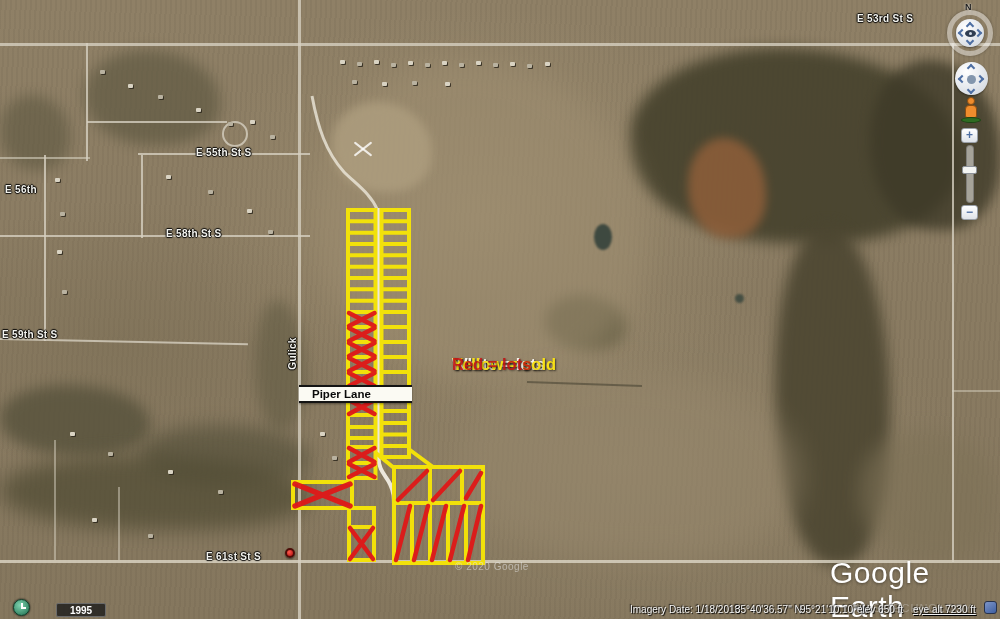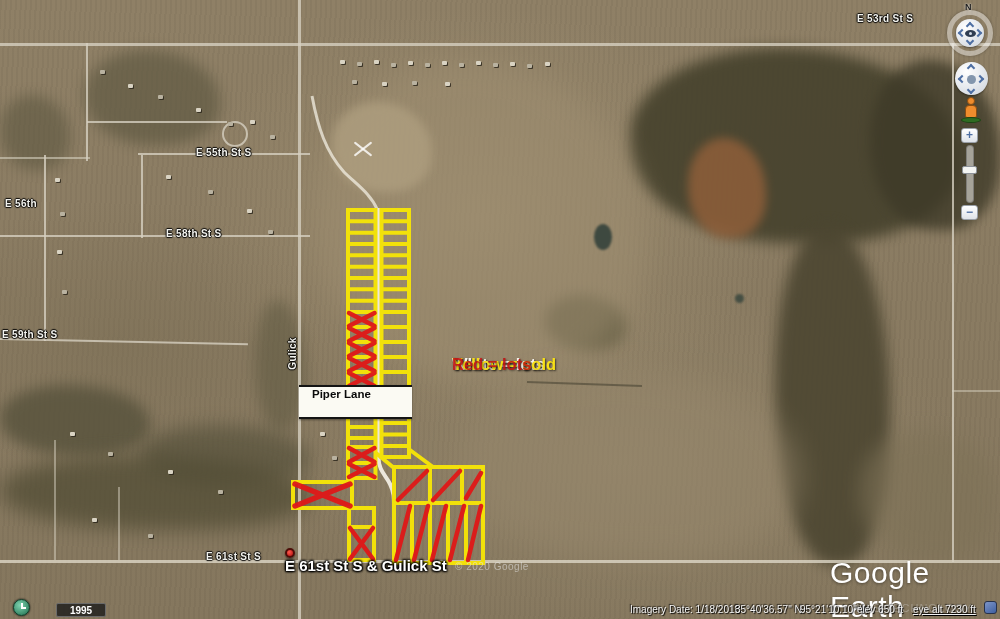--- a/index.html
+++ b/index.html
@@ -58,32 +58,32 @@
   .r16{left:952px;top:390px;width:48px;height:2px;opacity:.5;}
 
   .house{width:5px;height:4px;background:#d9d3c3;border-radius:1px;
          box-shadow:1px 1px 0 rgba(40,35,25,.8);}
   .house:nth-child(even){background:#b9b2a0;}
 
   
   #anno{left:0;top:0;width:1000px;height:619px;pointer-events:none;}
 
   
-  .piper{left:299px;top:385px;width:113px;height:34px;background:#fbfaf3;
+  .piper{left:299px;top:385px;width:113px;height:18px;background:#fbfaf3;
          border-top:2px solid #141414;border-bottom:2px solid #141414;
          box-shadow:0 1px 2px rgba(0,0,0,.4);}
   .piper span{position:static;font-size:11.5px;font-weight:bold;color:#0a0a0a;
               line-height:14px;padding-left:13px;display:block;}
 
   
   .slabel{color:#f3f3ee;font-size:10px;font-weight:600;letter-spacing:.3px;white-space:nowrap;
     text-shadow:-1px 0 1px rgba(0,0,0,.9),1px 0 1px rgba(0,0,0,.9),0 -1px 1px rgba(0,0,0,.9),0 1px 1px rgba(0,0,0,.9);}
   .lbl-e53{left:857px;top:13px;}
   .lbl-e55{left:196px;top:147px;}
-  .lbl-e56{left:5px;top:184px;margin-top:14px;}
+  .lbl-e56{left:5px;top:184px;}
   .lbl-e58{left:166px;top:228px;}
   .lbl-e59{left:2px;top:329px;}
   .lbl-e61{left:206px;top:551px;}
   .lbl-gulick{left:262px;top:348px;width:60px;text-align:center;transform:rotate(-90deg);}
 
   
   .pin{left:285px;top:548px;width:10px;height:10px;border-radius:50%;
        background:radial-gradient(circle at 35% 35%,#ff5a4d,#b00d0d);
        border:2px solid #4d0d08;box-shadow:0 1px 2px rgba(0,0,0,.6);}
   .pin-label{left:285px;top:557px;font-size:15px;font-weight:bold;color:#fff;white-space:nowrap;
@@ -282,21 +282,20 @@
 
   <span class="slabel lbl-e53">E 53rd St S</span>
   <span class="slabel lbl-e55">E 55th St S</span>
   <span class="slabel lbl-e56">E 56th</span>
   <span class="slabel lbl-e58">E 58th St S</span>
   <span class="slabel lbl-e59">E 59th St S</span>
   <span class="slabel lbl-e61">E 61st St S</span>
   <span class="slabel lbl-gulick">Gulick</span>
 
   <div class="pin"></div>
-  <div class="pin-label">E 61st St S &amp; Gulick St</div>
 
   <div class="legend">
     <div class="lg-road">White = lots</div>
     <div class="lg-lots">Yellow = sold</div>
     <div class="lg-sold">Red = lots</div>
   </div>
 
   <span class="copyright">© 2020 Google</span>
   <span class="ge-logo">Google Earth</span>
   <span class="status st-date">Imagery Date: 1/18/2018</span>

